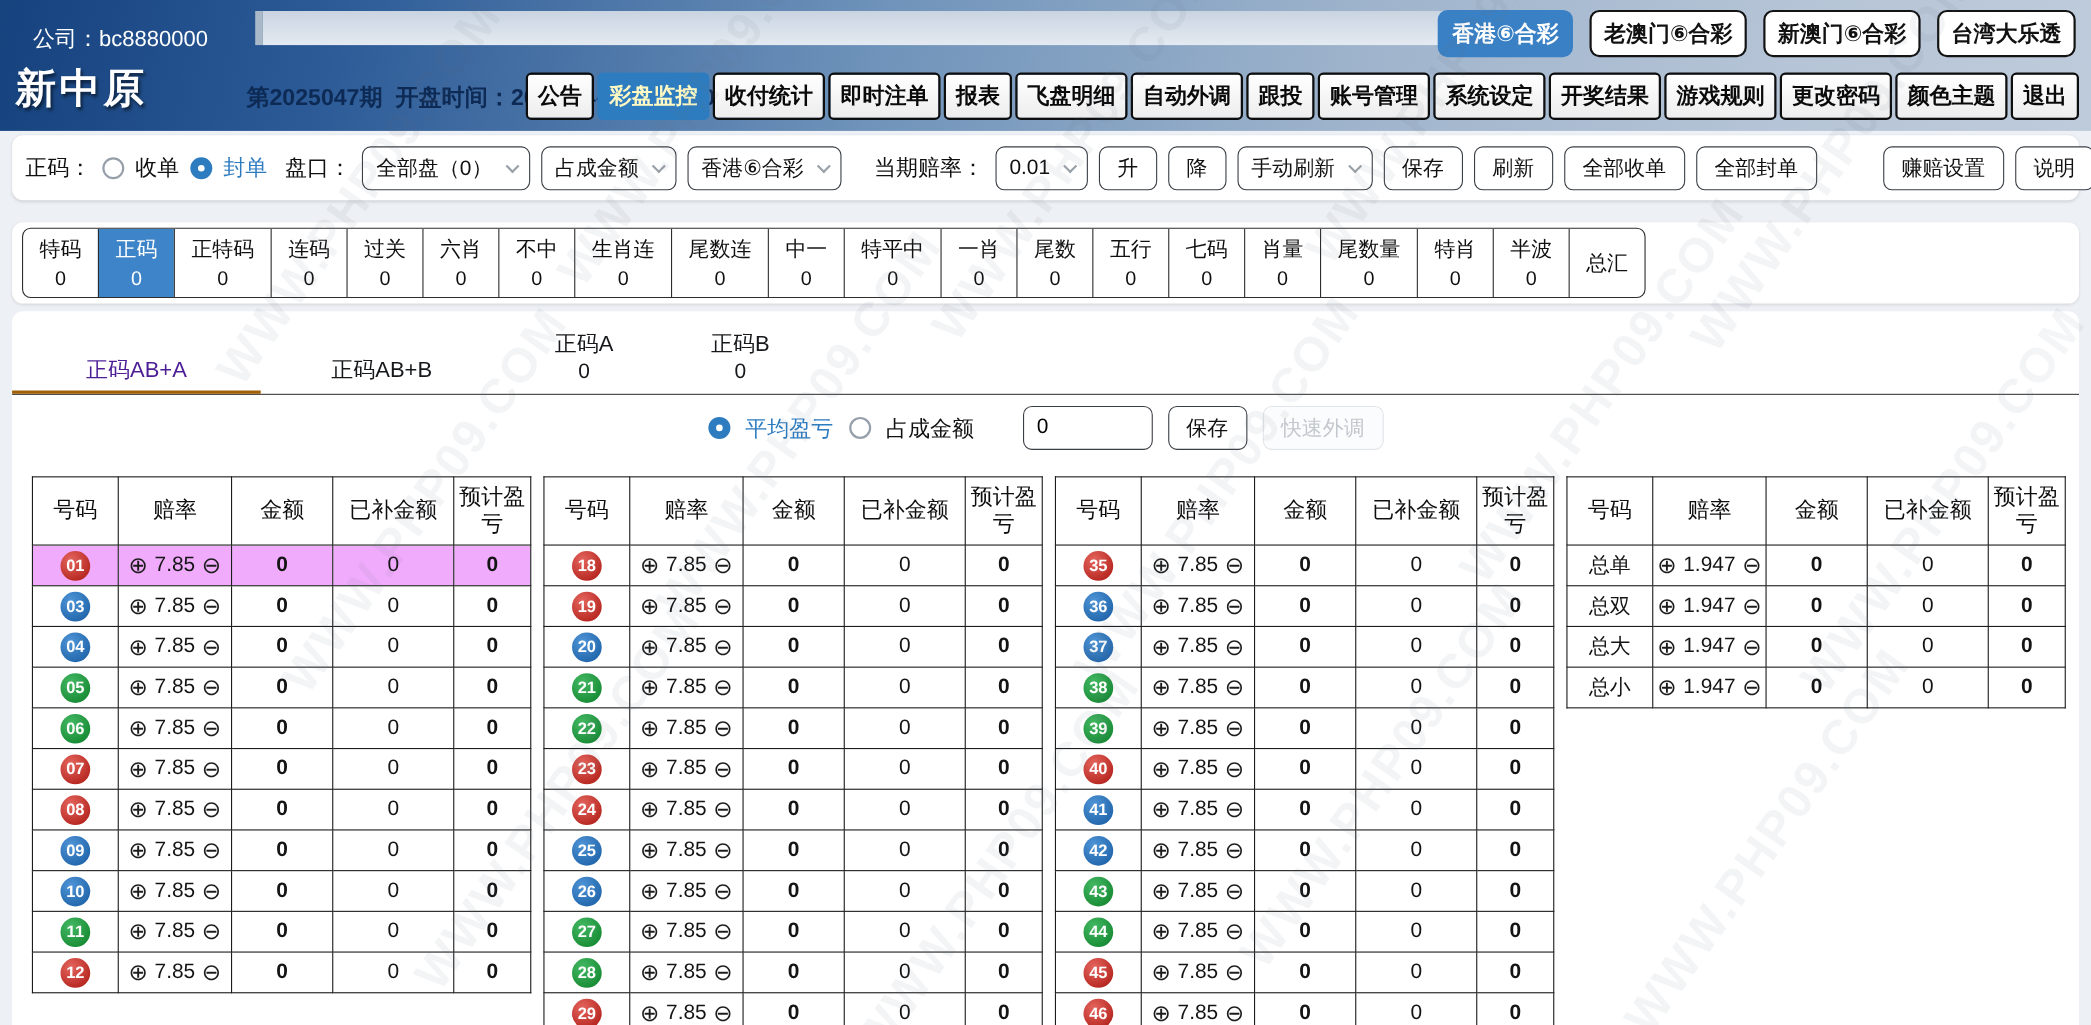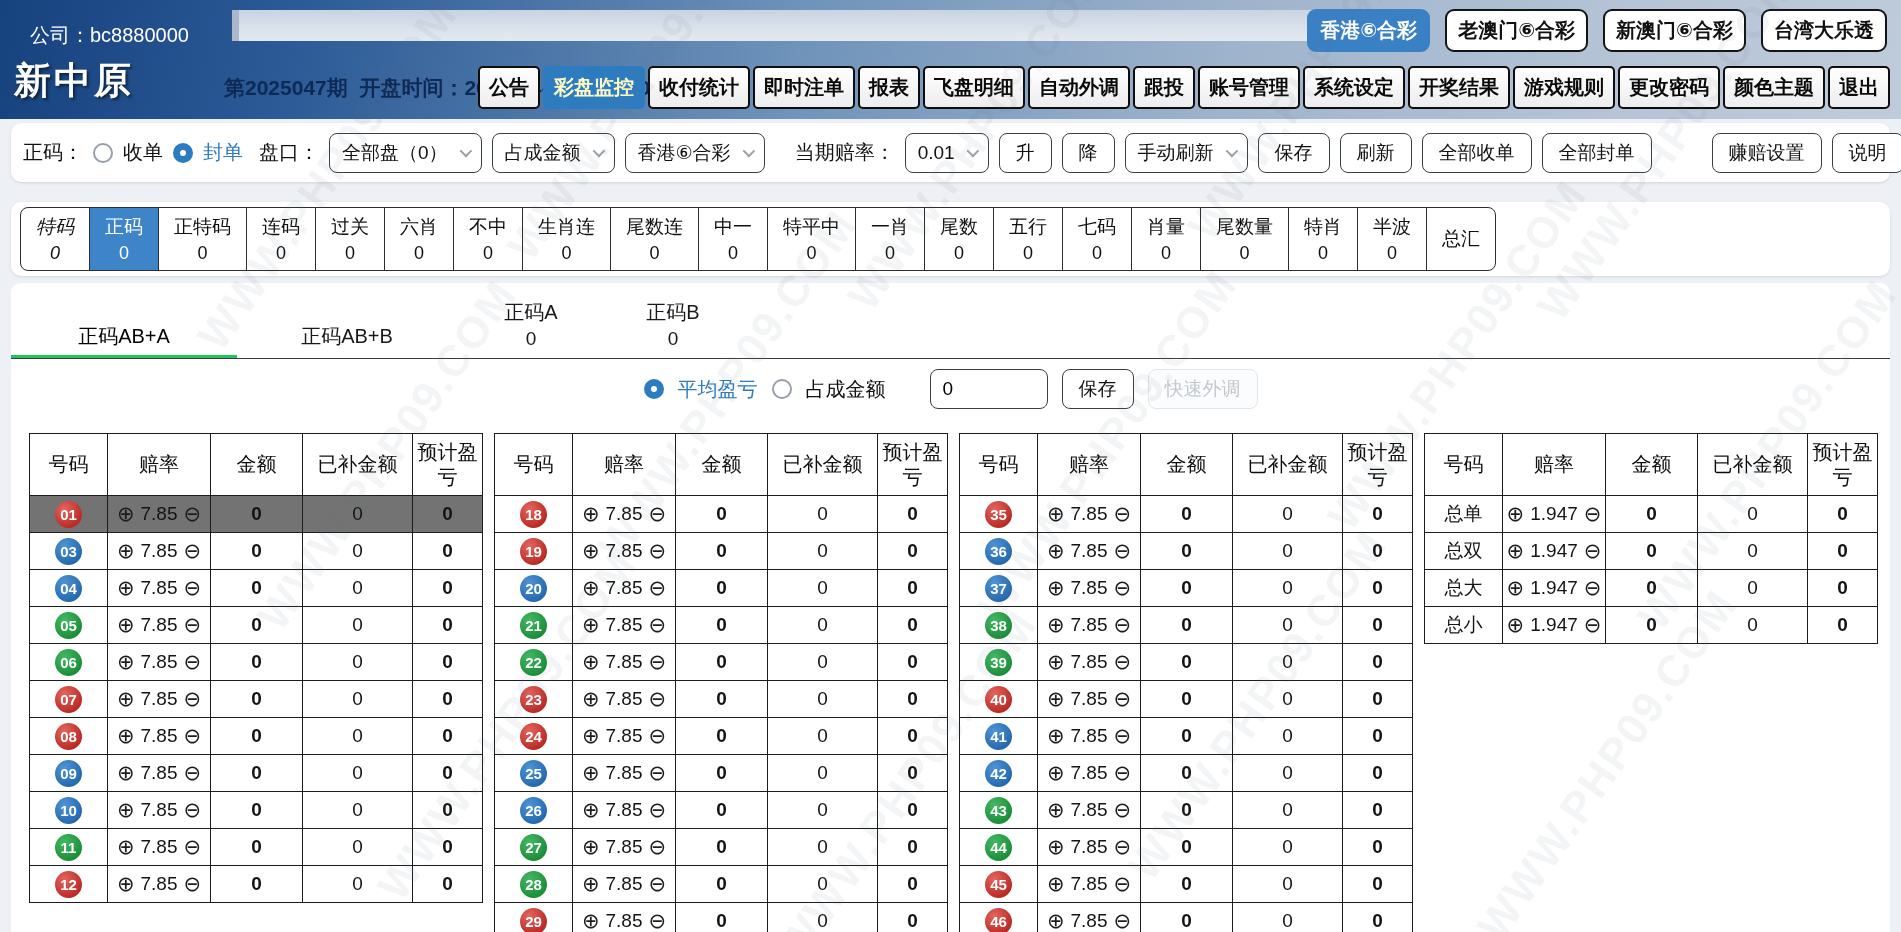--- a/index.html
+++ b/index.html
@@ -42,45 +42,45 @@
   .btn{padding:0 16px;}
   .chev{width:9px;height:9px;border-right:2px solid #9aa0a8;border-bottom:2px solid #9aa0a8;
         transform:rotate(45deg) translateY(-2px);margin-left:12px;flex:none;}
 
   
   .strip-card{margin:20px 11px 0;background:#fff;border-radius:10px;padding:5px 9px;
               box-shadow:0 1px 3px rgba(0,0,0,.1);}
   .strip{display:inline-flex;border:1.6px solid #2d2d2d;border-radius:8px;overflow:hidden;}
   .cat-tab{padding:6px 15px;text-align:center;border-left:1.4px solid #2d2d2d;font-size:19px;
            color:#101010;cursor:pointer;min-width:64px;}
-  .cat-tab:first-child{border-left:none;font-style:italic;}
+  .cat-tab:first-child{border-left:none;}
   .cat-tab .cnt{font-size:18px;margin-top:3px;}
   .cat-tab.active{background:#3d85c8;color:#fff;}
   .cat-tab.single{display:flex;align-items:center;justify-content:center;}
 
   
   .content-card{margin:7px 11px 0;background:#fff;border-radius:10px 10px 0 0;min-height:720px;}
   .subtabs{display:flex;align-items:flex-end;padding:6px 0 0 0;border-bottom:1.4px solid #3c3c3c;}
   .sub-tab{text-align:center;font-size:20px;color:#16181b;padding:10px 4px 8px;cursor:pointer;}
   .sub-tab .cnt{font-size:19px;margin-top:2px;}
-  .sub-tab.active{color:#000000;border-bottom:3px solid #22c55e;padding-bottom:5px;}
+  .sub-tab.active{color:#4c1d95;border-bottom:3px solid #a16207;padding-bottom:5px;}
   .st-1{width:226px;}.st-2{width:172px;margin-left:24px;}.st-3{width:112px;margin-left:42px;}.st-4{width:112px;margin-left:30px;}
 
   .mode-row{display:flex;align-items:center;justify-content:center;gap:14px;padding:10px 0 12px;}
   .mode-input{border:1.6px solid #3a3f45;border-radius:8px;height:40px;width:118px;
               font-size:19px;padding:0 12px;font-family:inherit;}
   .btn.disabled{color:#c3c8ce;border-color:#e2e5e9;background:#fbfcfd;cursor:default;}
 
   
   .tables{display:flex;gap:11px;padding:12px 17px 0 18px;align-items:flex-start;}
   table.odds{border-collapse:collapse;table-layout:fixed;width:453px;border:1.6px solid #101010;background:#fff;}
   table.odds th,table.odds td{border:1px solid #1c1c1c;text-align:center;padding:0;overflow:hidden;}
   table.odds th{height:62px;font-weight:400;font-size:20px;color:#0e0e0e;line-height:1.25;padding:0 4px;}
   table.odds td{height:37px;font-size:19px;color:#141414;}
-  tr.hl td{background:#737373;}
+  tr.hl td{background:#f0abfc;}
   .ball{display:inline-flex;width:27px;height:27px;border-radius:50%;align-items:center;
         justify-content:center;color:#fff;font-weight:bold;font-size:15px;}
   .ball.red{background:radial-gradient(circle at 35% 30%,#e4655e,#a9150e);}
   .ball.blue{background:radial-gradient(circle at 35% 30%,#4f94d6,#15599f);}
   .ball.green{background:radial-gradient(circle at 35% 30%,#43b862,#0c7e28);}
   .rate-cell{display:flex;align-items:center;justify-content:center;gap:6px;}
   .op{font-size:21px;line-height:1;color:#1c1c1c;cursor:pointer;font-family:"DejaVu Sans",sans-serif;}
   .b{font-weight:bold;}
 
   

